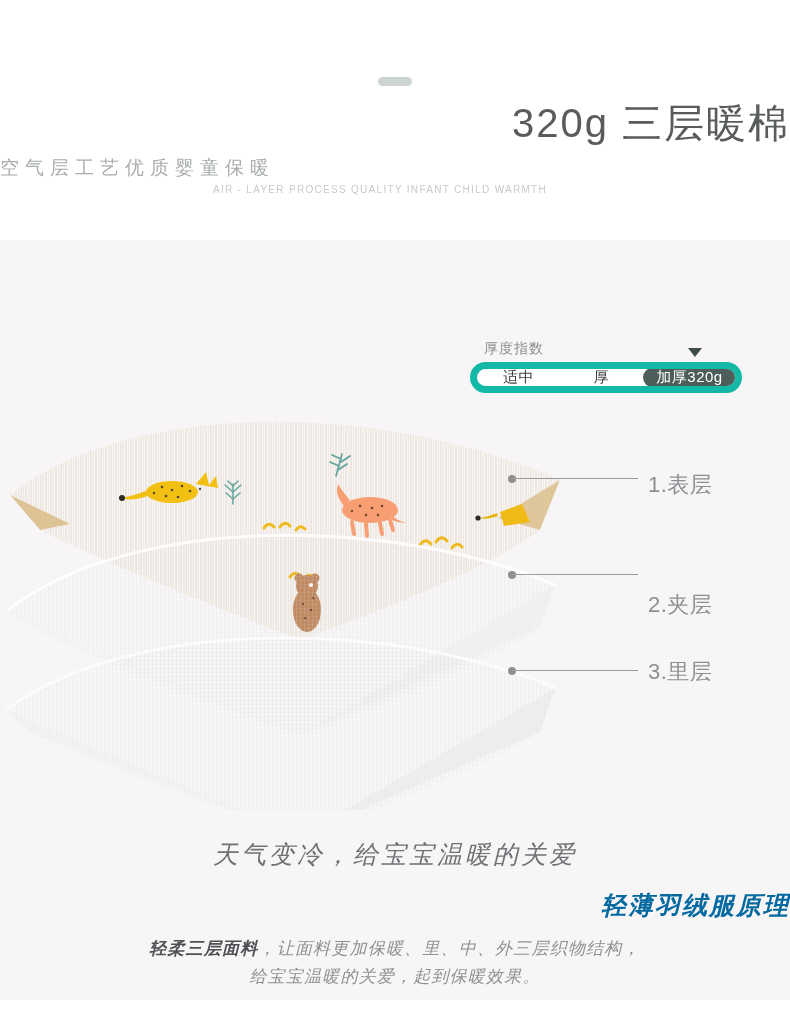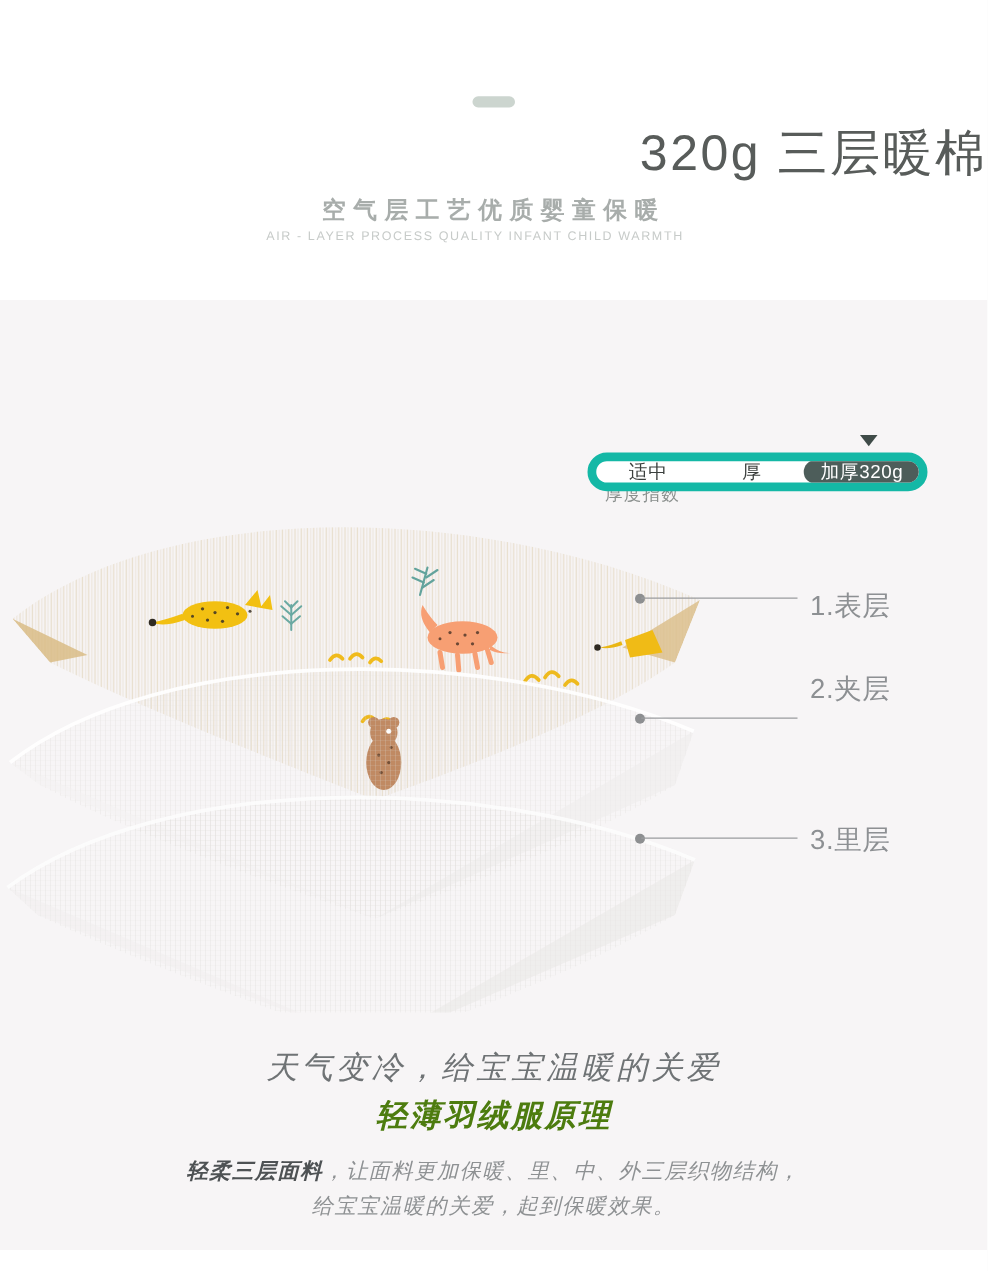--- a/index.html
+++ b/index.html
@@ -46,25 +46,25 @@
     letter-spacing: 2px;
     color: #585c5a;
     font-weight: 400;
     line-height: 1.15;
     white-space: nowrap;
   }
   .title-sub {
     position: absolute;
     left: 0; top: 155px;
     width: 790px;
-    text-align: center;
+    text-align: left;
     font-size: 19px;
     letter-spacing: 6px;
     color: #a8adab;
-    font-weight: 700;
+    font-weight: 400;
     white-space: nowrap;
   }
   .title-en {
     position: absolute;
     left: 0; top: 184px;
     width: 760px;
     text-align: center;
     font-size: 10px;
     letter-spacing: 1.3px;
     color: #c7cbc9;
@@ -96,21 +96,20 @@
     width: 272px;
     height: 60px;
   }
   .thickness-label {
     position: absolute;
     left: 14px; top: 0px;
     font-size: 14px;
     color: #8a8f8d;
     letter-spacing: 1px;
     white-space: nowrap;
-    margin-top: 47px;
   }
   .thickness-bar {
     position: absolute;
     left: 0px; top: 22px;
     width: 272px;
     height: 31px;
     border-radius: 16px;
     background: #ffffff;
     border: 7px solid #14b8a6;
     box-sizing: border-box;
@@ -194,26 +193,27 @@
   .copy-line1 {
     font-size: 25px;
     color: #6f7375;
     letter-spacing: 3px;
     line-height: 1.5;
     font-weight: 400;
     white-space: nowrap;
   }
   .copy-line2 {
     font-size: 25px;
-    color: #4d7c0f;
+    color: #0369a1;
     letter-spacing: 2px;
     line-height: 1.55;
     font-weight: 700;
-    margin-top: 0;
-    white-space: nowrap;
+    margin-top: 12px;
+    white-space: nowrap;
+    text-align: right;
   }
   .copy-body {
     margin-top: 11px;
     font-size: 17px;
     color: #8e9193;
     letter-spacing: 1.2px;
     line-height: 1.65;
   }
   .copy-body b {
     color: #4e5254;
@@ -441,21 +441,21 @@
   <div class="leader" style="left:508px; top:478px; width:130px;">
     <div class="dot"></div>
     <div class="line" style="width:125px;"></div>
   </div>
   <div class="layer-text" style="left:648px; top:470px;">1.表层</div>
 
   <div class="leader" style="left:508px; top:574px; width:130px;">
     <div class="dot"></div>
     <div class="line" style="width:125px;"></div>
   </div>
-  <div class="layer-text" style="left:648px; top:536px;">2.夹层</div>
+  <div class="layer-text" style="left:648px; top:590px;">2.夹层</div>
 
   <div class="leader" style="left:508px; top:670px; width:130px;">
     <div class="dot"></div>
     <div class="line" style="width:125px;"></div>
   </div>
   <div class="layer-text" style="left:648px; top:657px;">3.里层</div>
 
   <div class="copy">
     <div class="copy-line1">天气变冷，给宝宝温暖的关爱</div>
     <div class="copy-line2">轻薄羽绒服原理</div>

